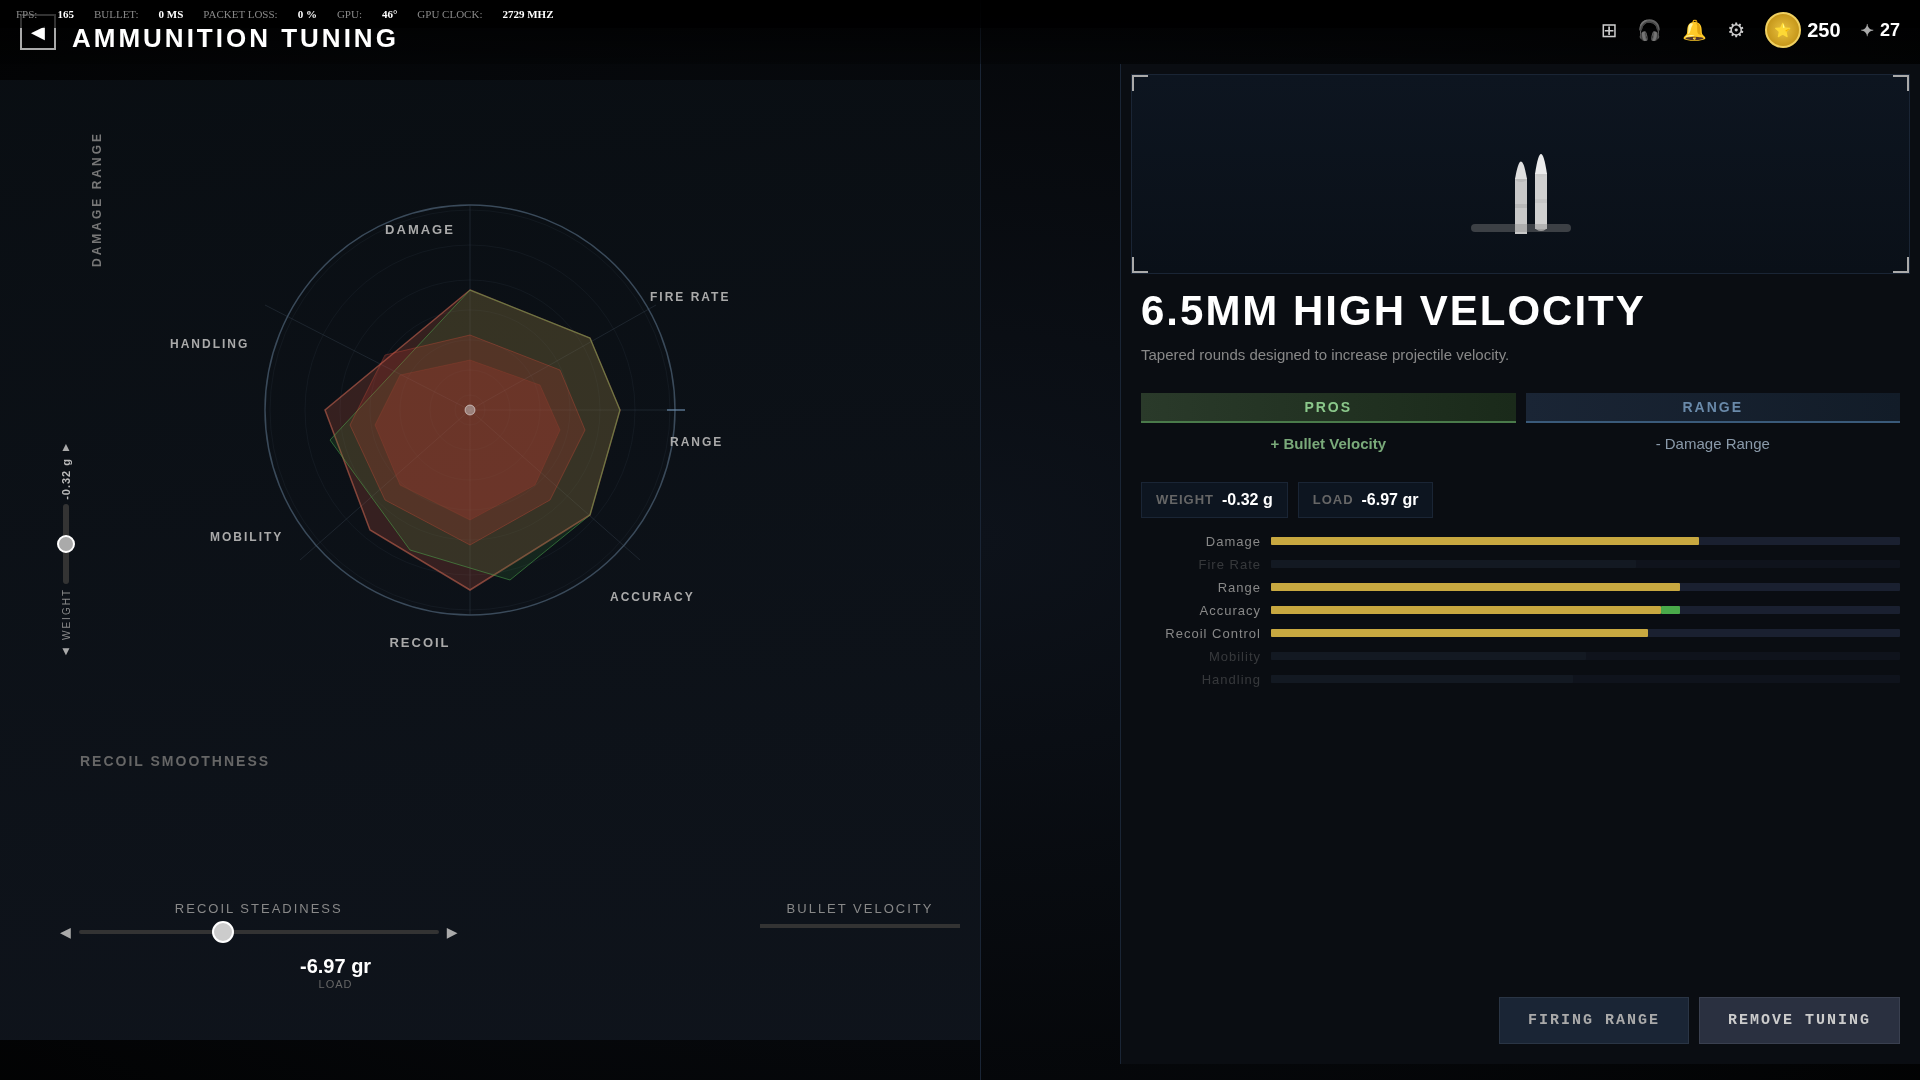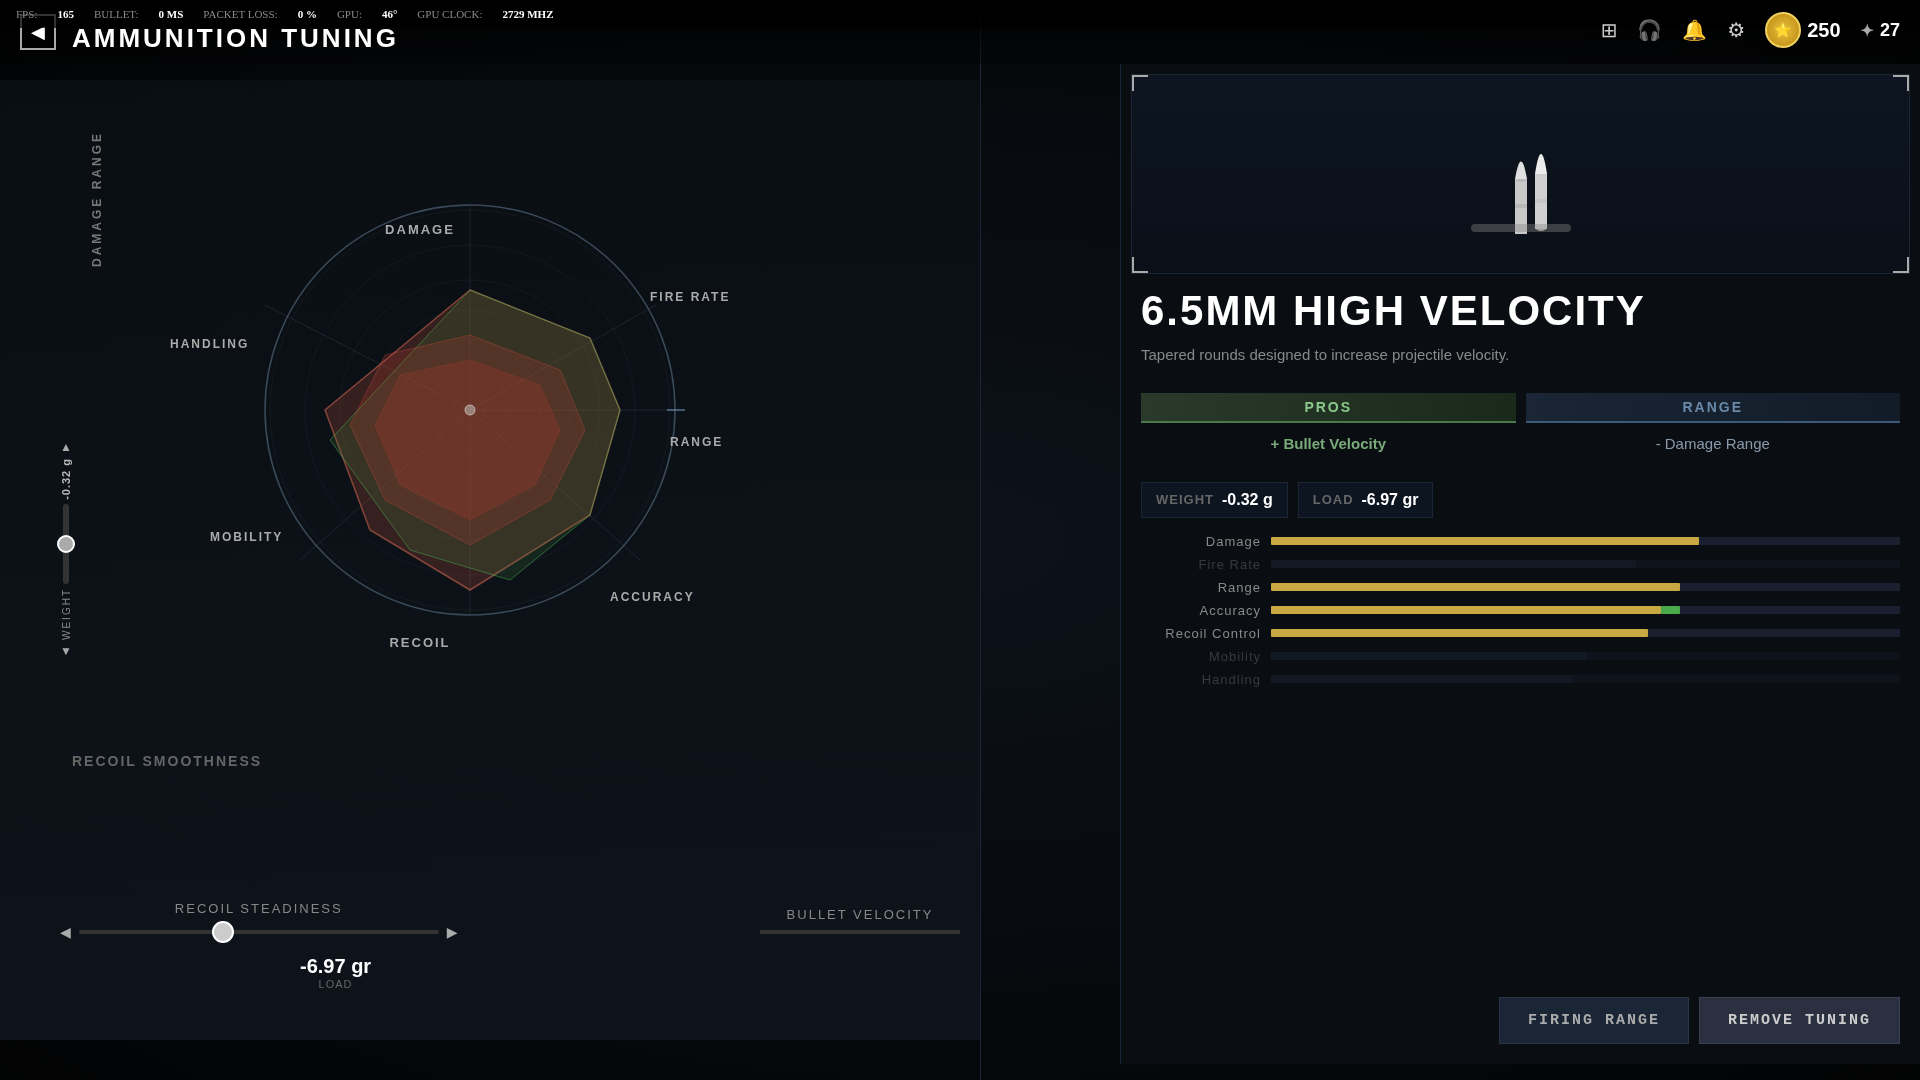--- a/index.html
+++ b/index.html
@@ -610,25 +610,25 @@
   </svg>
 
   <div class="radar-label" id="label-damage" style="position:absolute;top:142px;left:420px;">DAMAGE</div>
   <div class="radar-label" id="label-fire-rate" style="position:absolute;top:210px;left:650px;font-size:12px;">FIRE RATE</div>
   <div class="radar-label" id="label-range" style="position:absolute;top:355px;left:670px;font-size:12px;">RANGE</div>
   <div class="radar-label" id="label-accuracy" style="position:absolute;top:510px;left:610px;font-size:12px;">ACCURACY</div>
   <div class="radar-label" id="label-recoil" style="position:absolute;top:555px;left:420px;">RECOIL</div>
   <div class="radar-label" id="label-mobility" style="position:absolute;top:450px;left:210px;font-size:12px;">MOBILITY</div>
   <div class="radar-label" id="label-handling" style="position:absolute;top:257px;left:170px;font-size:12px;">HANDLING</div>
 
-  <div style="position:absolute;bottom:270px;left:72px;margin-top:12px;">
+  <div style="position:absolute;bottom:270px;left:80px;margin-top:12px;">
     <span style="font-size:14px;letter-spacing:2px;color:#666;font-weight:bold;text-transform:uppercase;">RECOIL SMOOTHNESS</span>
   </div>
 
-  <div id="tuning-sliders" style="position:absolute;bottom:100px;left:60px;right:20px;display:flex;justify-content:space-between;align-items:center;gap:16px;">
+  <div id="tuning-sliders" style="position:absolute;bottom:100px;left:60px;right:20px;display:flex;justify-content:space-between;align-items:flex-start;gap:16px;">
 
     <div class="tuning-item">
       <span class="tuning-label">RECOIL STEADINESS</span>
       <div class="tuning-slider">
         <span class="arrow-btn">◀</span>
         <div class="tuning-track" style="width:360px;">
           <div class="tuning-thumb" style="left:40%;"></div>
         </div>
         <span class="arrow-btn">▶</span>
       </div>

